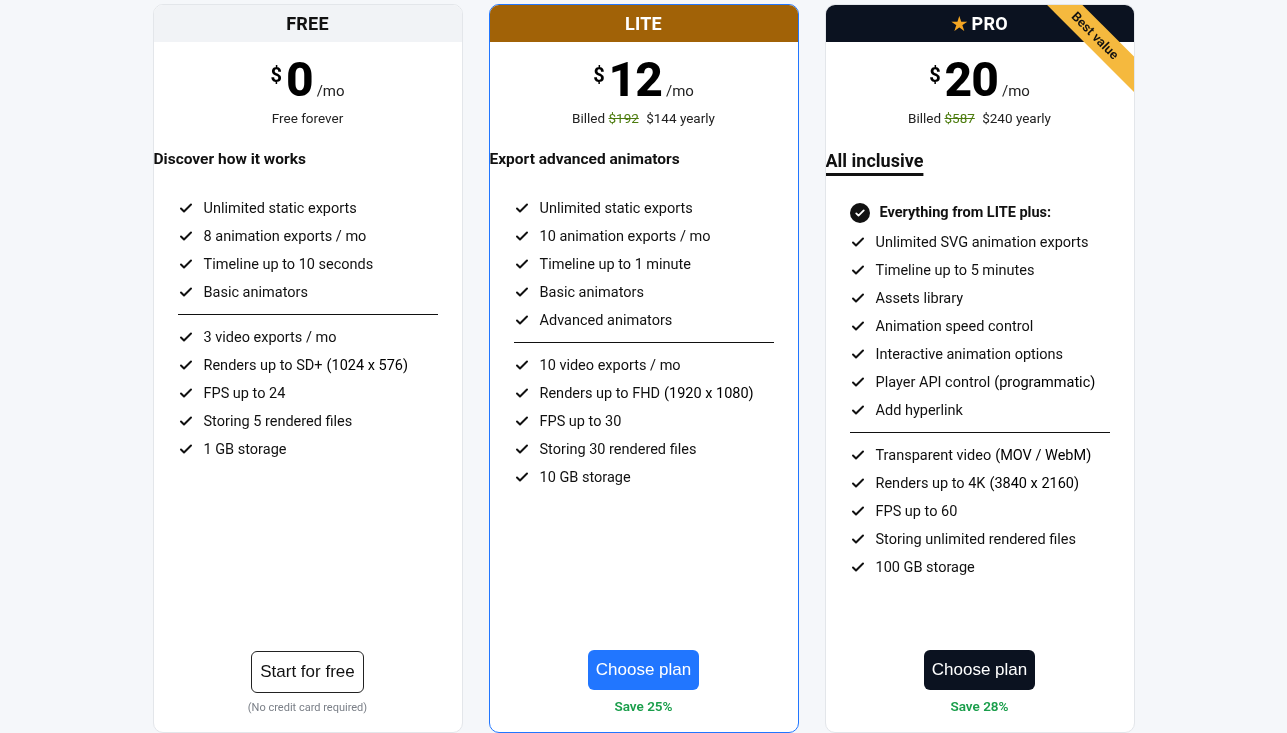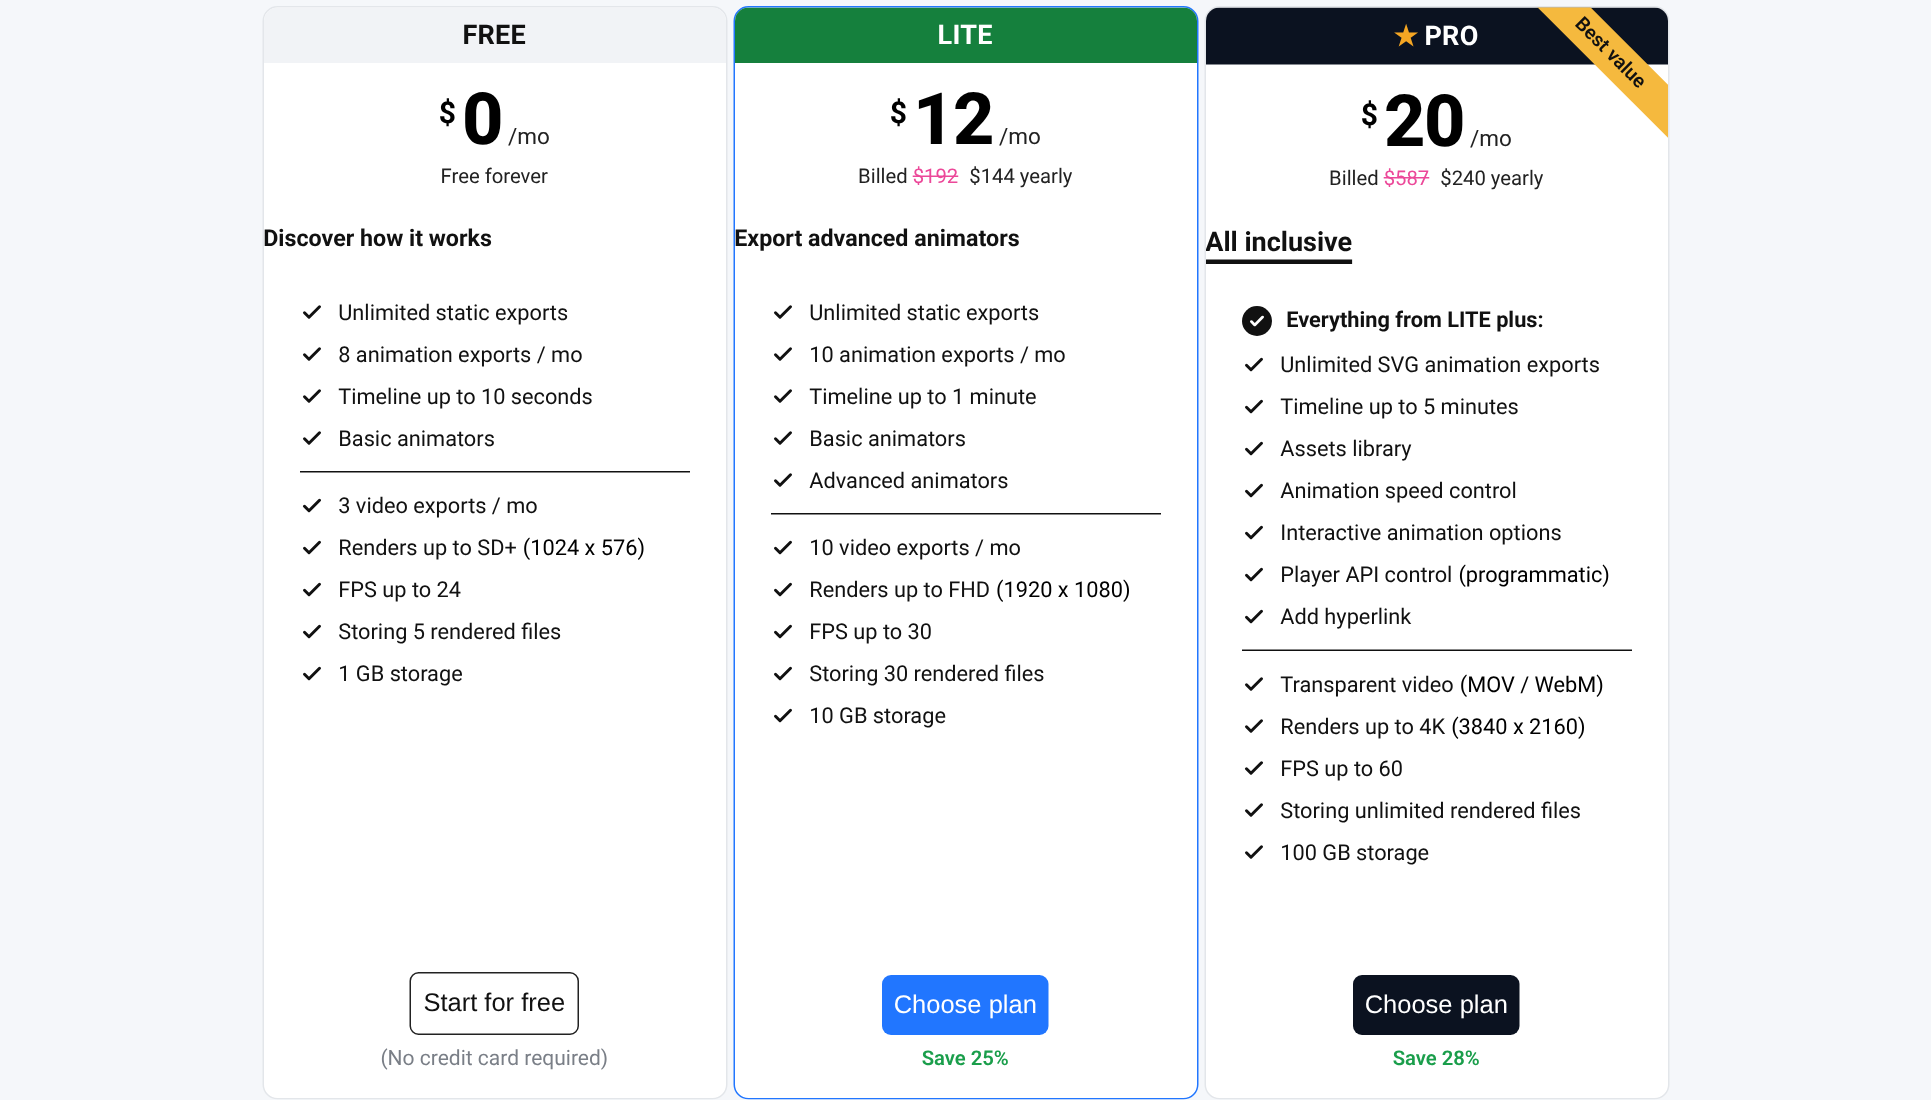--- a/index.html
+++ b/index.html
@@ -7,62 +7,62 @@
     font-family: -apple-system, BlinkMacSystemFont, "Segoe UI", Roboto, Arial, sans-serif;
     background: #f5f7fa;
     width: 1287px;
     height: 733px;
     display: flex;
     justify-content: center;
     padding-top: 4px;
   }
   .plans {
     display: flex;
-    gap: 4px;
+    gap: 26px;
   }
   .plan {
     width: 310px;
     background: #fff;
     border-radius: 10px;
     border: 1px solid #e3e6ea;
     display: flex;
     flex-direction: column;
     position: relative;
     overflow: hidden;
   }
   .plan-lite { border: 1.5px solid #2176ff; }
   .plan-header {
     text-align: center;
     font-weight: 700;
     font-size: 18px;
     padding: 8px 0;
     letter-spacing: .2px;
   }
   .plan-free .plan-header { background: #f1f3f6; color: #111; }
-  .plan-lite .plan-header { background: #15803d; color: #fff; }
+  .plan-lite .plan-header { background: #a16207; color: #fff; }
   .plan-pro  .plan-header { background: #0b1220; color: #fff; }
   .plan-pro  .plan-header .star { color: #f5a623; margin-right: 4px; }
   .ribbon {
     position: absolute;
     top: 18px; right: -42px;
     background: #f5b93e;
     color: #111;
     font-size: 13px;
     font-weight: 600;
     padding: 5px 50px;
     transform: rotate(45deg);
     text-align: center;
   }
   .price-wrap { text-align: center; padding: 14px 10px 6px; }
   .price-line { display: inline-flex; align-items: baseline; gap: 4px; }
   .currency { font-size: 20px; font-weight: 700; position: relative; top: -14px; }
   .price { font-size: 48px; font-weight: 800; line-height: 1; letter-spacing: -1px; }
   .per { font-size: 15px; color: #222; }
   .sub-price { font-size: 13.5px; color: #222; margin-top: 6px; }
-  .strike { color:#ec4899; text-decoration: line-through; margin-right: 4px; margin-top: 35px; }
+  .strike { color:#4d7c0f; text-decoration: line-through; margin-right: 4px; margin-top: 35px; }
   .headline {
     font-weight: 700;
     font-size: 15.5px;
     margin: 18px 0 14px;
     color:#111;
   }
   .headline.underlined {
     font-size: 18px;
     text-decoration: underline;
     text-decoration-thickness: 2.5px;
@@ -105,21 +105,21 @@
     display: inline-block;
     font-size: 17px;
     font-weight: 500;
     padding: 10px 8px;
     border-radius: 6px;
     cursor: pointer;
   }
   .btn-outline { background:#fff; color:#111; border:1.5px solid #222; }
   .btn-blue    { background:#2176ff; color:#fff; border:none; }
   .btn-dark    { background:#0b1220; color:#fff; border:none; }
-  .cta-sub { font-size: 14px; margin-top: 8px; }
+  .cta-sub { font-size: 11px; margin-top: 8px; }
   .cta-sub.muted { color:#7a7f87; }
   .cta-sub.green { color:#1a9e4b; font-weight:600; font-size:13.5px; }
 </style>
 </head>
 <body>
 
 <div class="plans">
 
   <div class="plan plan-free">
     <div class="plan-header">FREE</div>

